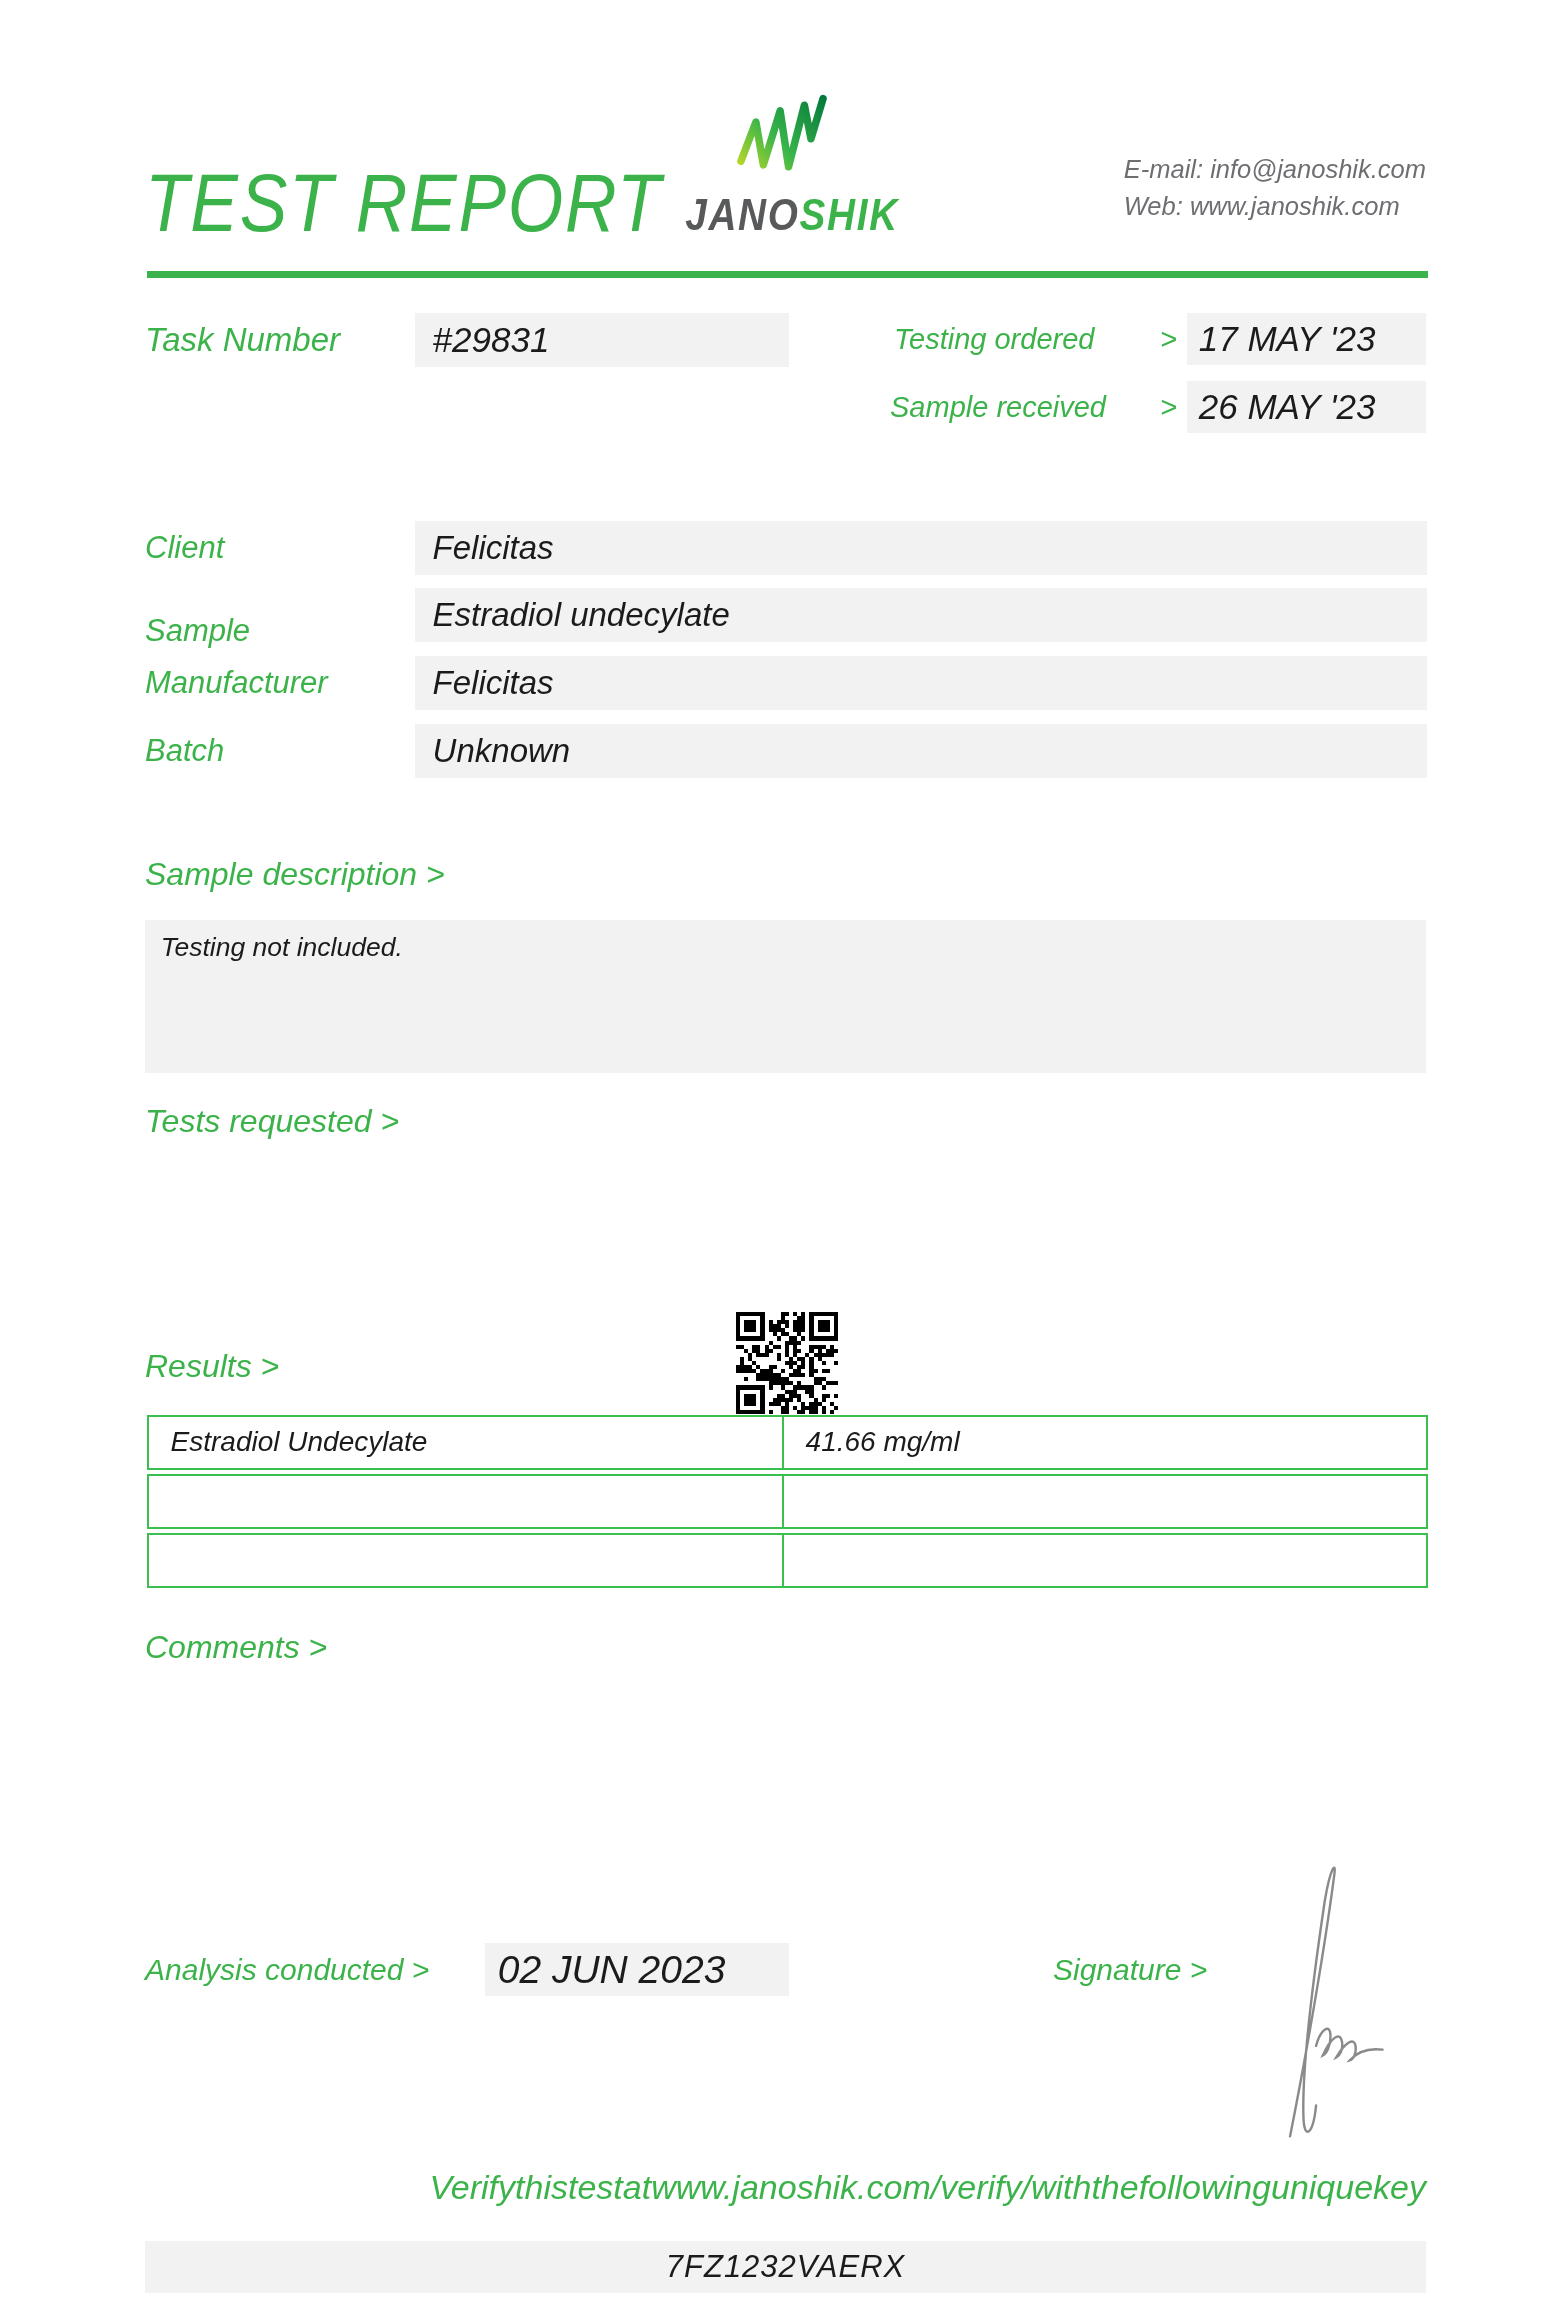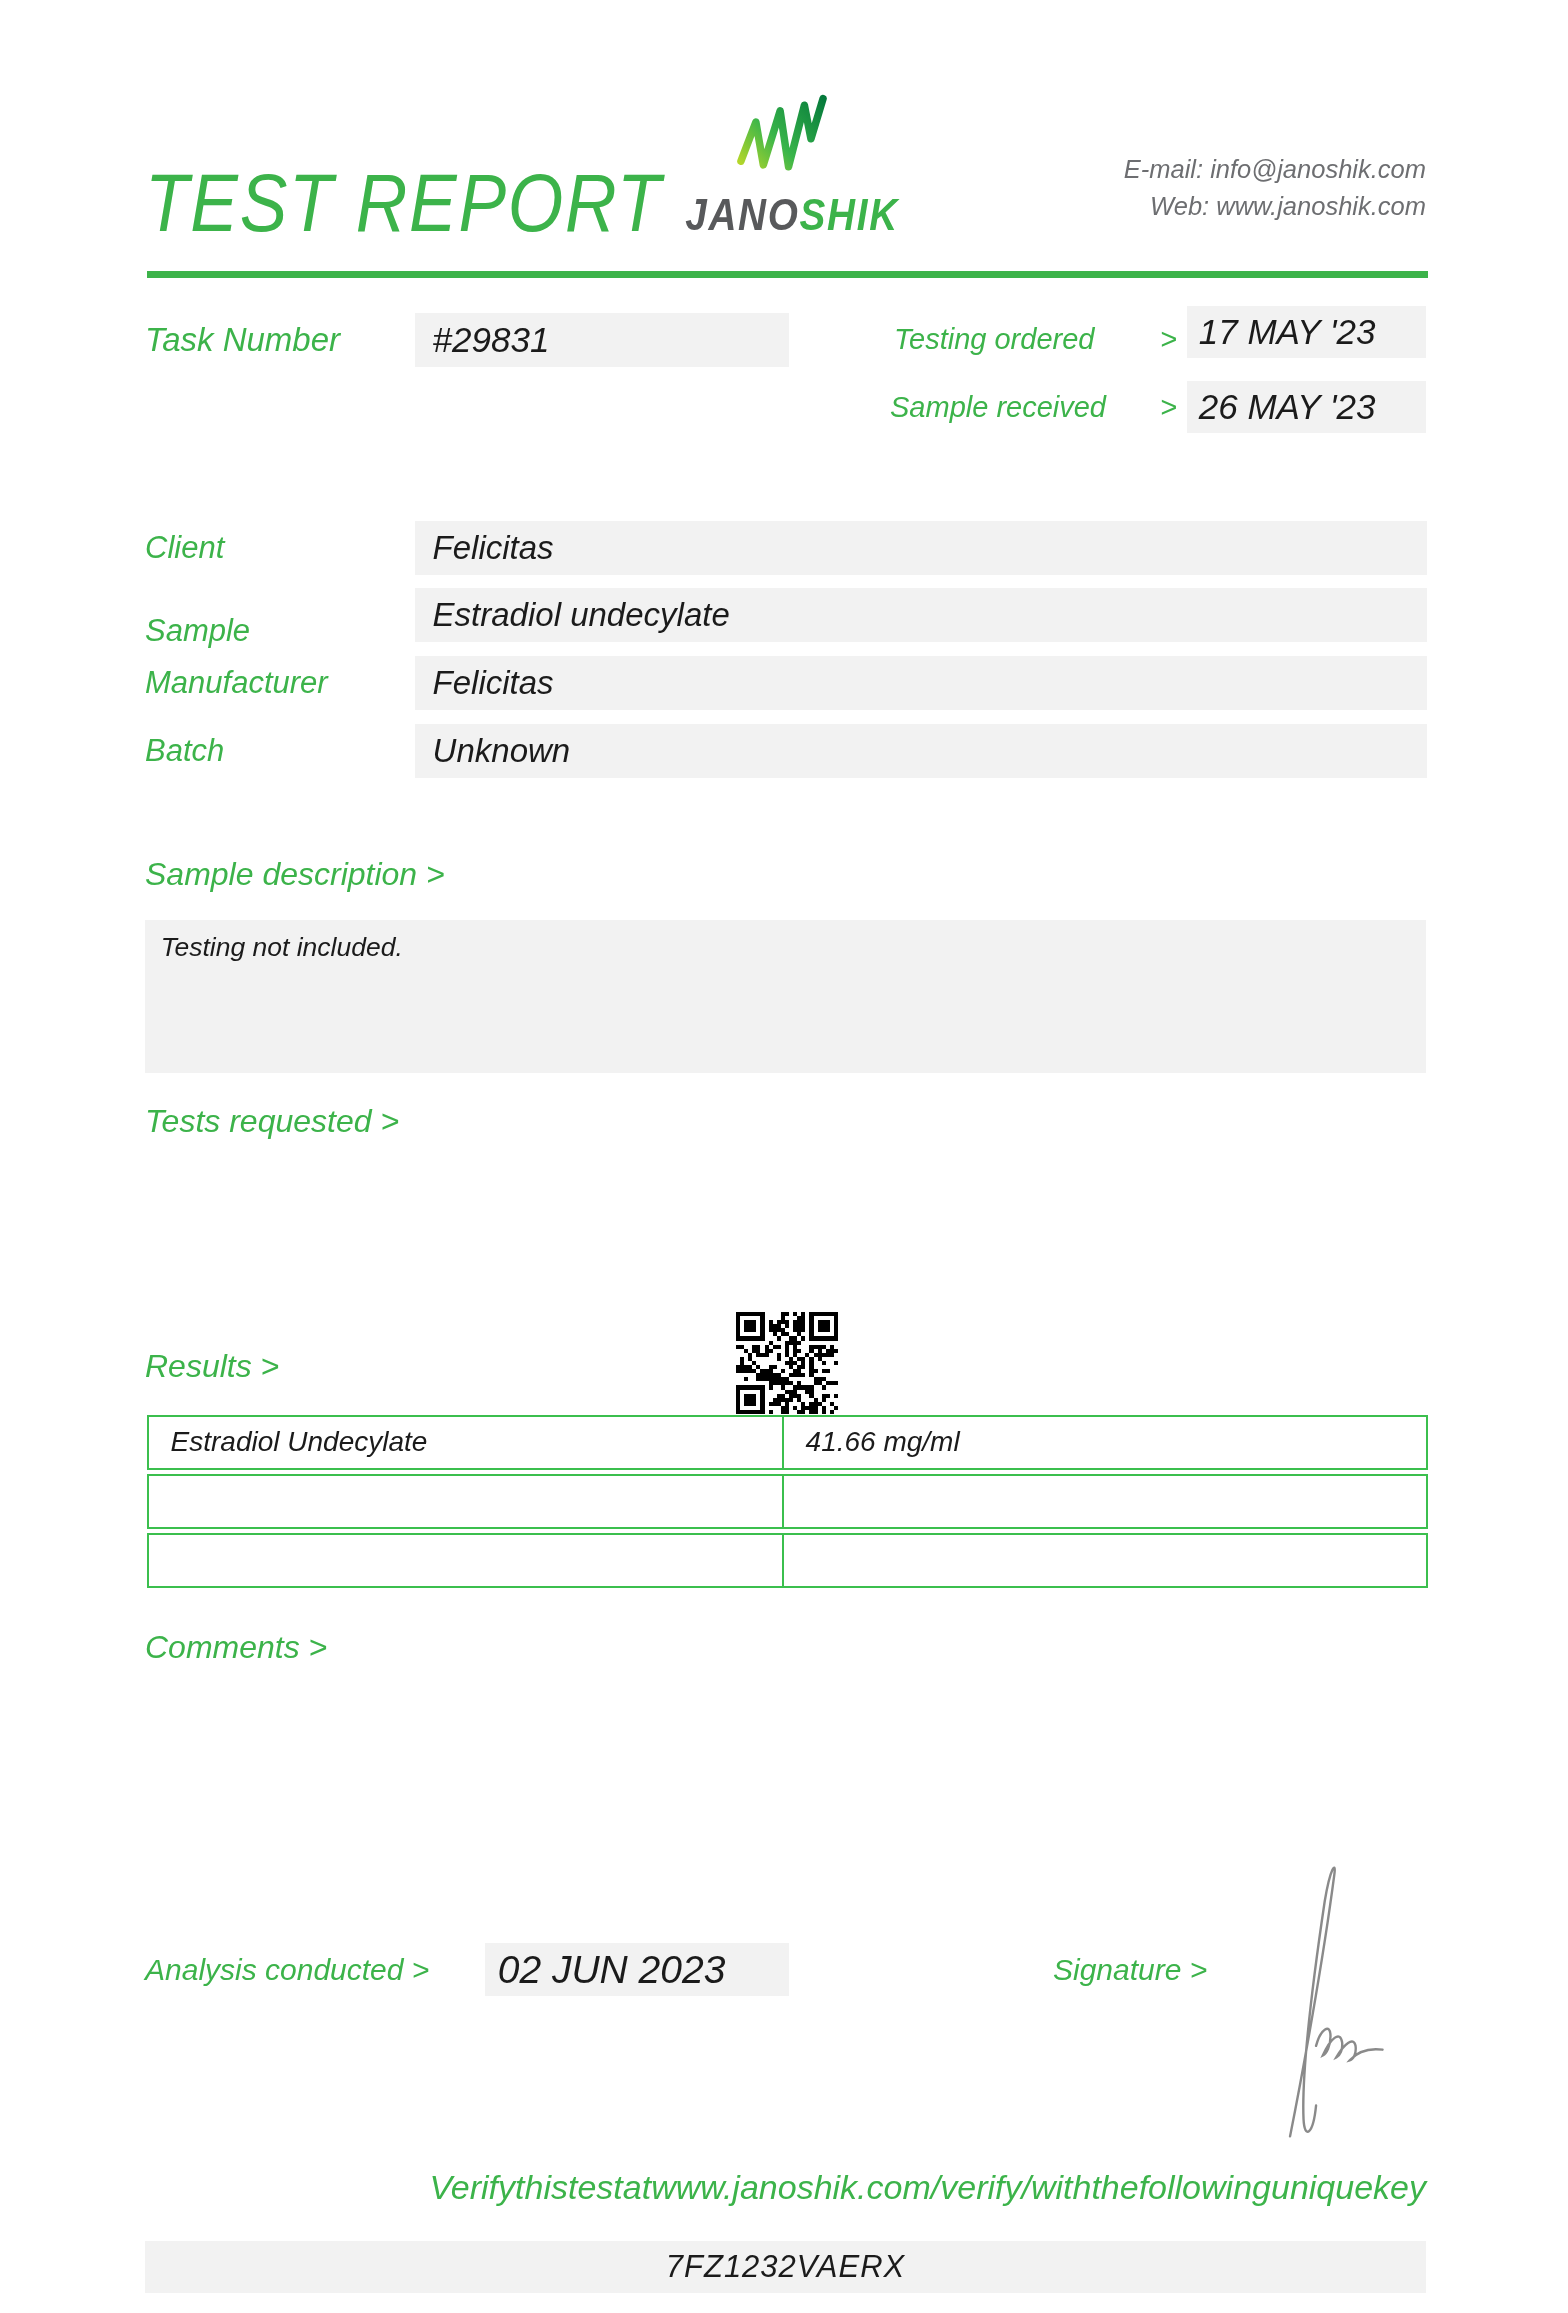--- a/index.html
+++ b/index.html
@@ -7,21 +7,21 @@
   #page{position:relative;width:1568px;height:2313px;background:#fff;overflow:hidden;margin:16px auto;font-style:italic;}
 
   
   .title{position:absolute;left:145px;top:140px;font-size:82px;font-weight:400;
          letter-spacing:2px;color:var(--accent);transform:scaleX(.87);transform-origin:left top;white-space:nowrap;}
   .logo-icon{position:absolute;left:733px;top:78px;width:98px;height:84px;}
   .logo-word{position:absolute;left:668px;top:173px;width:245px;text-align:center;
              font-size:45px;font-weight:700;letter-spacing:2px;transform:scaleX(.86);transform-origin:center top;white-space:nowrap;}
   .logo-word .gray{color:var(--logo-gray);}
   .logo-word .green{color:var(--accent);}
-  .contact{position:absolute;right:142px;top:135px;text-align:right;font-size:25.5px;line-height:37px;color:var(--muted);}
+  .contact{position:absolute;right:142px;top:135px;font-size:25.5px;line-height:37px;color:var(--muted);}
   .rule{position:absolute;left:147px;top:255px;width:1281px;height:6.9px;background:var(--accent);}
 
   
   .glabel{color:var(--accent);white-space:nowrap;}
   .gbox{background:var(--boxbg);color:var(--ink);}
 
   
   .task-label{position:absolute;left:145px;top:297px;font-size:33px;line-height:54px;}
   .task-box{position:absolute;left:415px;top:297px;width:374px;height:54px;font-size:35px;line-height:54px;padding-left:17.6px;box-sizing:border-box;}
   .date-label{position:absolute;font-size:29px;line-height:52px;}
@@ -83,21 +83,21 @@
     <div>Web: www.janoshik.com</div>
   </div>
 
   <div class="rule"></div>
 
   <div class="task-label glabel">Task Number</div>
   <div class="task-box gbox">#29831</div>
 
   <div class="date-label glabel" style="left:894px;top:297px;">Testing ordered</div>
   <div class="date-arrow" style="top:297px;">&gt;</div>
-  <div class="date-box gbox" style="top:290px;">17 MAY '23</div>
+  <div class="date-box gbox" style="top:297px;">17 MAY '23</div>
 
   <div class="date-label glabel" style="left:890px;top:365px;">Sample received</div>
   <div class="date-arrow" style="top:365px;">&gt;</div>
   <div class="date-box gbox" style="top:365px;">26 MAY '23</div>
 
   <div class="info-label glabel" style="top:505px;">Client</div>
   <div class="info-box gbox" style="top:505px;">Felicitas</div>
 
   <div class="info-label glabel" style="top:588px;">Sample</div>
   <div class="info-box gbox" style="top:572px;">Estradiol undecylate</div>

